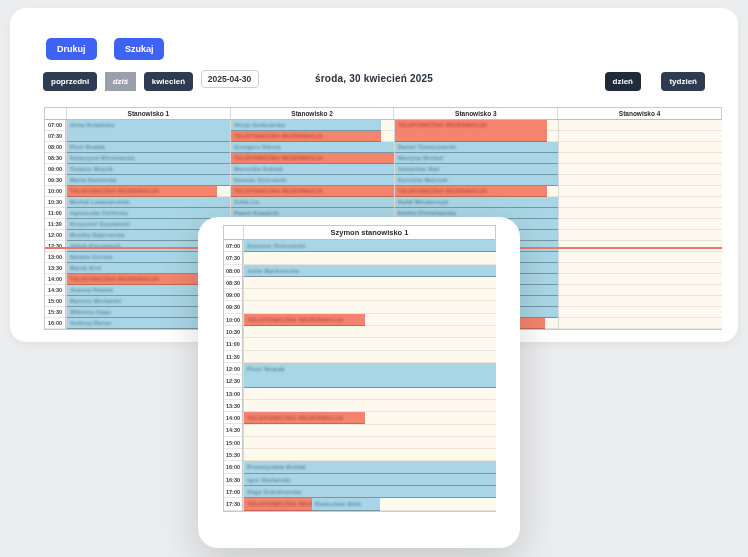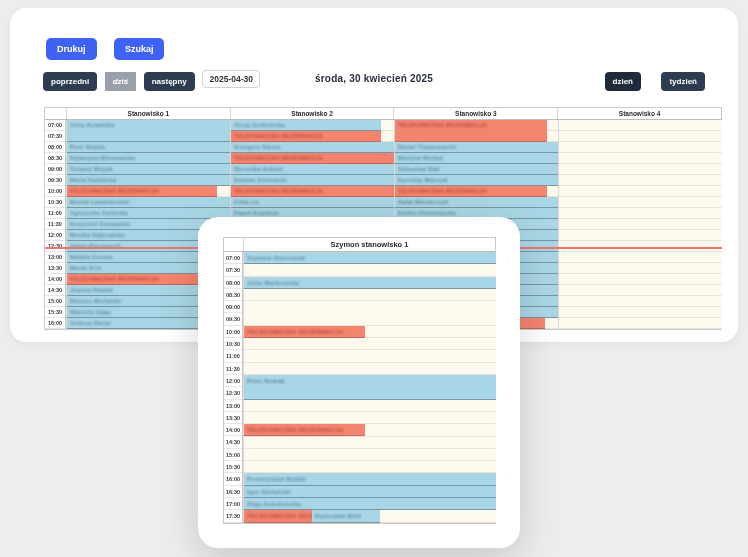--- a/index.html
+++ b/index.html
@@ -87,21 +87,21 @@
 
   <div id="toolbar">
     <button class="btn btn-primary">Drukuj</button>
     <button class="btn btn-primary">Szukaj</button>
   </div>
 
   <div id="navbar">
     <div id="nav-left">
       <button class="btn btn-dark">poprzedni</button>
       <button class="btn btn-muted">dziś</button>
-      <button class="btn btn-dark">następny</button>
+      <button class="btn btn-dark">kwiecień</button>
       <input id="date-input" value="2025-04-30" style="">
     </div>
     <div id="view-title">środa, 30 kwiecień 2025</div>
     <div id="nav-right">
       <button class="btn btn-darker">dzień</button>
       <button class="btn btn-dark">tydzień</button>
     </div>
   </div>
 
   <div id="main-schedule">
@@ -308,21 +308,21 @@
           </div>
           <div class="col" style="left: 513px; width: 164px; height: 209px; background: repeating-linear-gradient(rgb(253, 249, 238) 0px, rgb(253, 249, 238) 10px, rgb(234, 228, 214) 10px, rgb(234, 228, 214) 11px);"></div>
           <div class="now-line" style="top: 127.05px; width: 677px;"></div>
         </div>
       </div>
     </div>
 </div>
 
 <div class="card" id="modal-card">
   <div id="modal-schedule">
-      <div class="sched" style="left: 25px; top: 20px; width: 273px;">
+      <div class="sched" style="left: 25px; top: 8px; width: 273px;">
         <div class="sched-header">
           <div class="hcell time" style="width: 19px; height: 13px;"></div>
           <div class="hcell" style="width: 253px; height: 13px; line-height: 13px; font-size: 7.5px;">Szymon stanowisko 1</div>
         </div>
         <div class="sched-body" style="height: 270.6px;">
           <div class="timecol" style="width: 19px; height: 270.6px; border-right: 1px solid rgb(201, 201, 201);">
             <div class="tlabel" style="height: 12.3px; line-height: 12.3px; font-size: 5.5px;">07:00</div>
             <div class="tlabel" style="height: 12.3px; line-height: 12.3px; font-size: 5.5px;">07:30</div>
             <div class="tlabel" style="height: 12.3px; line-height: 12.3px; font-size: 5.5px;">08:00</div>
             <div class="tlabel" style="height: 12.3px; line-height: 12.3px; font-size: 5.5px;">08:30</div>

